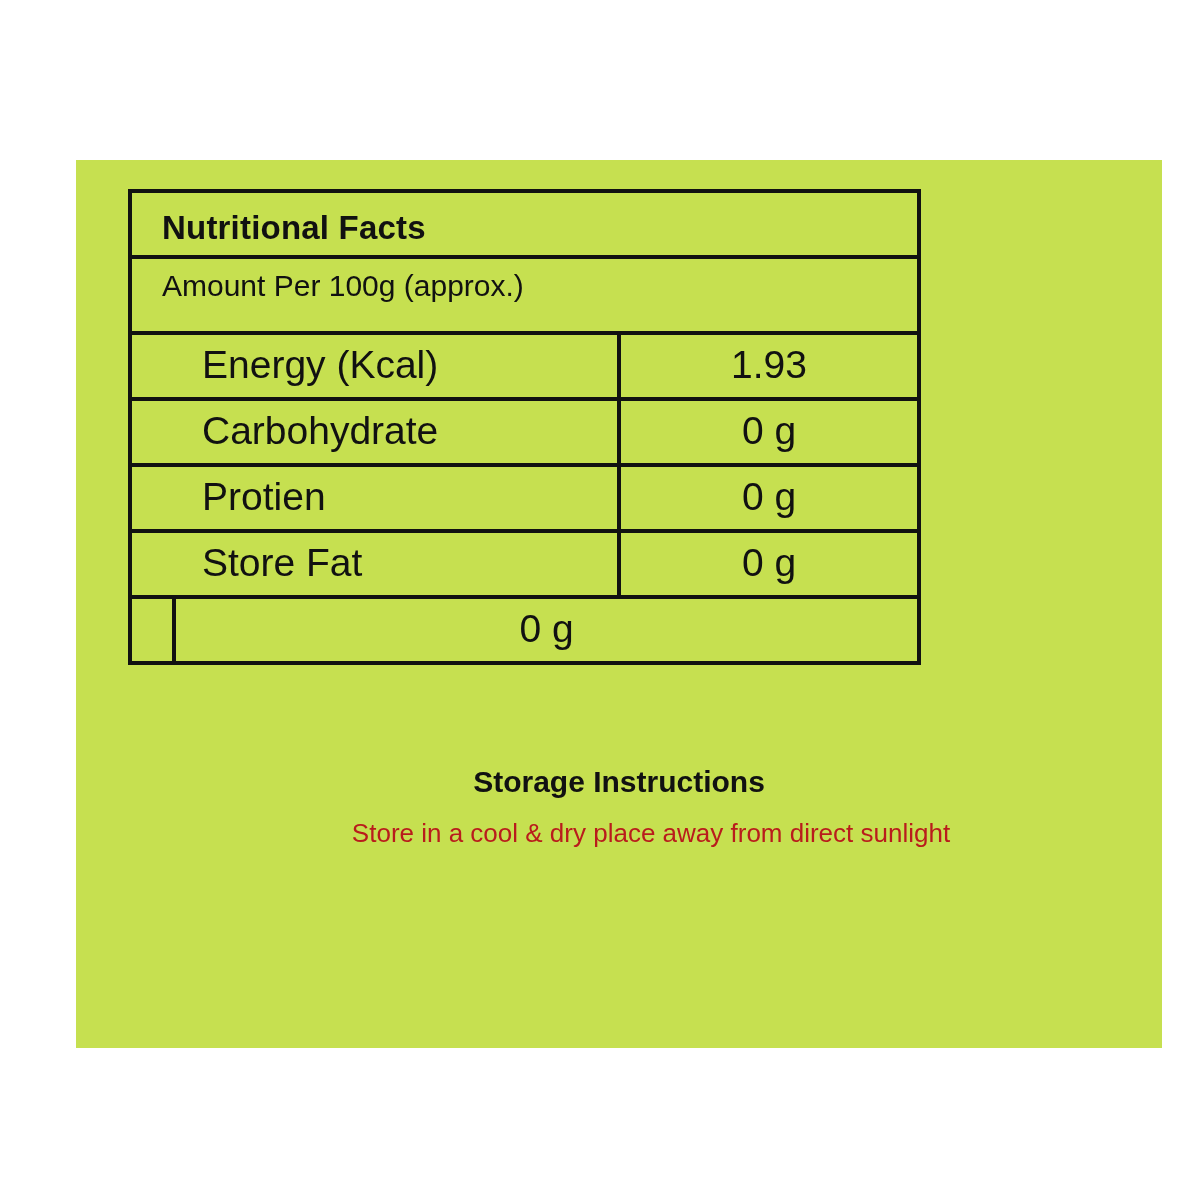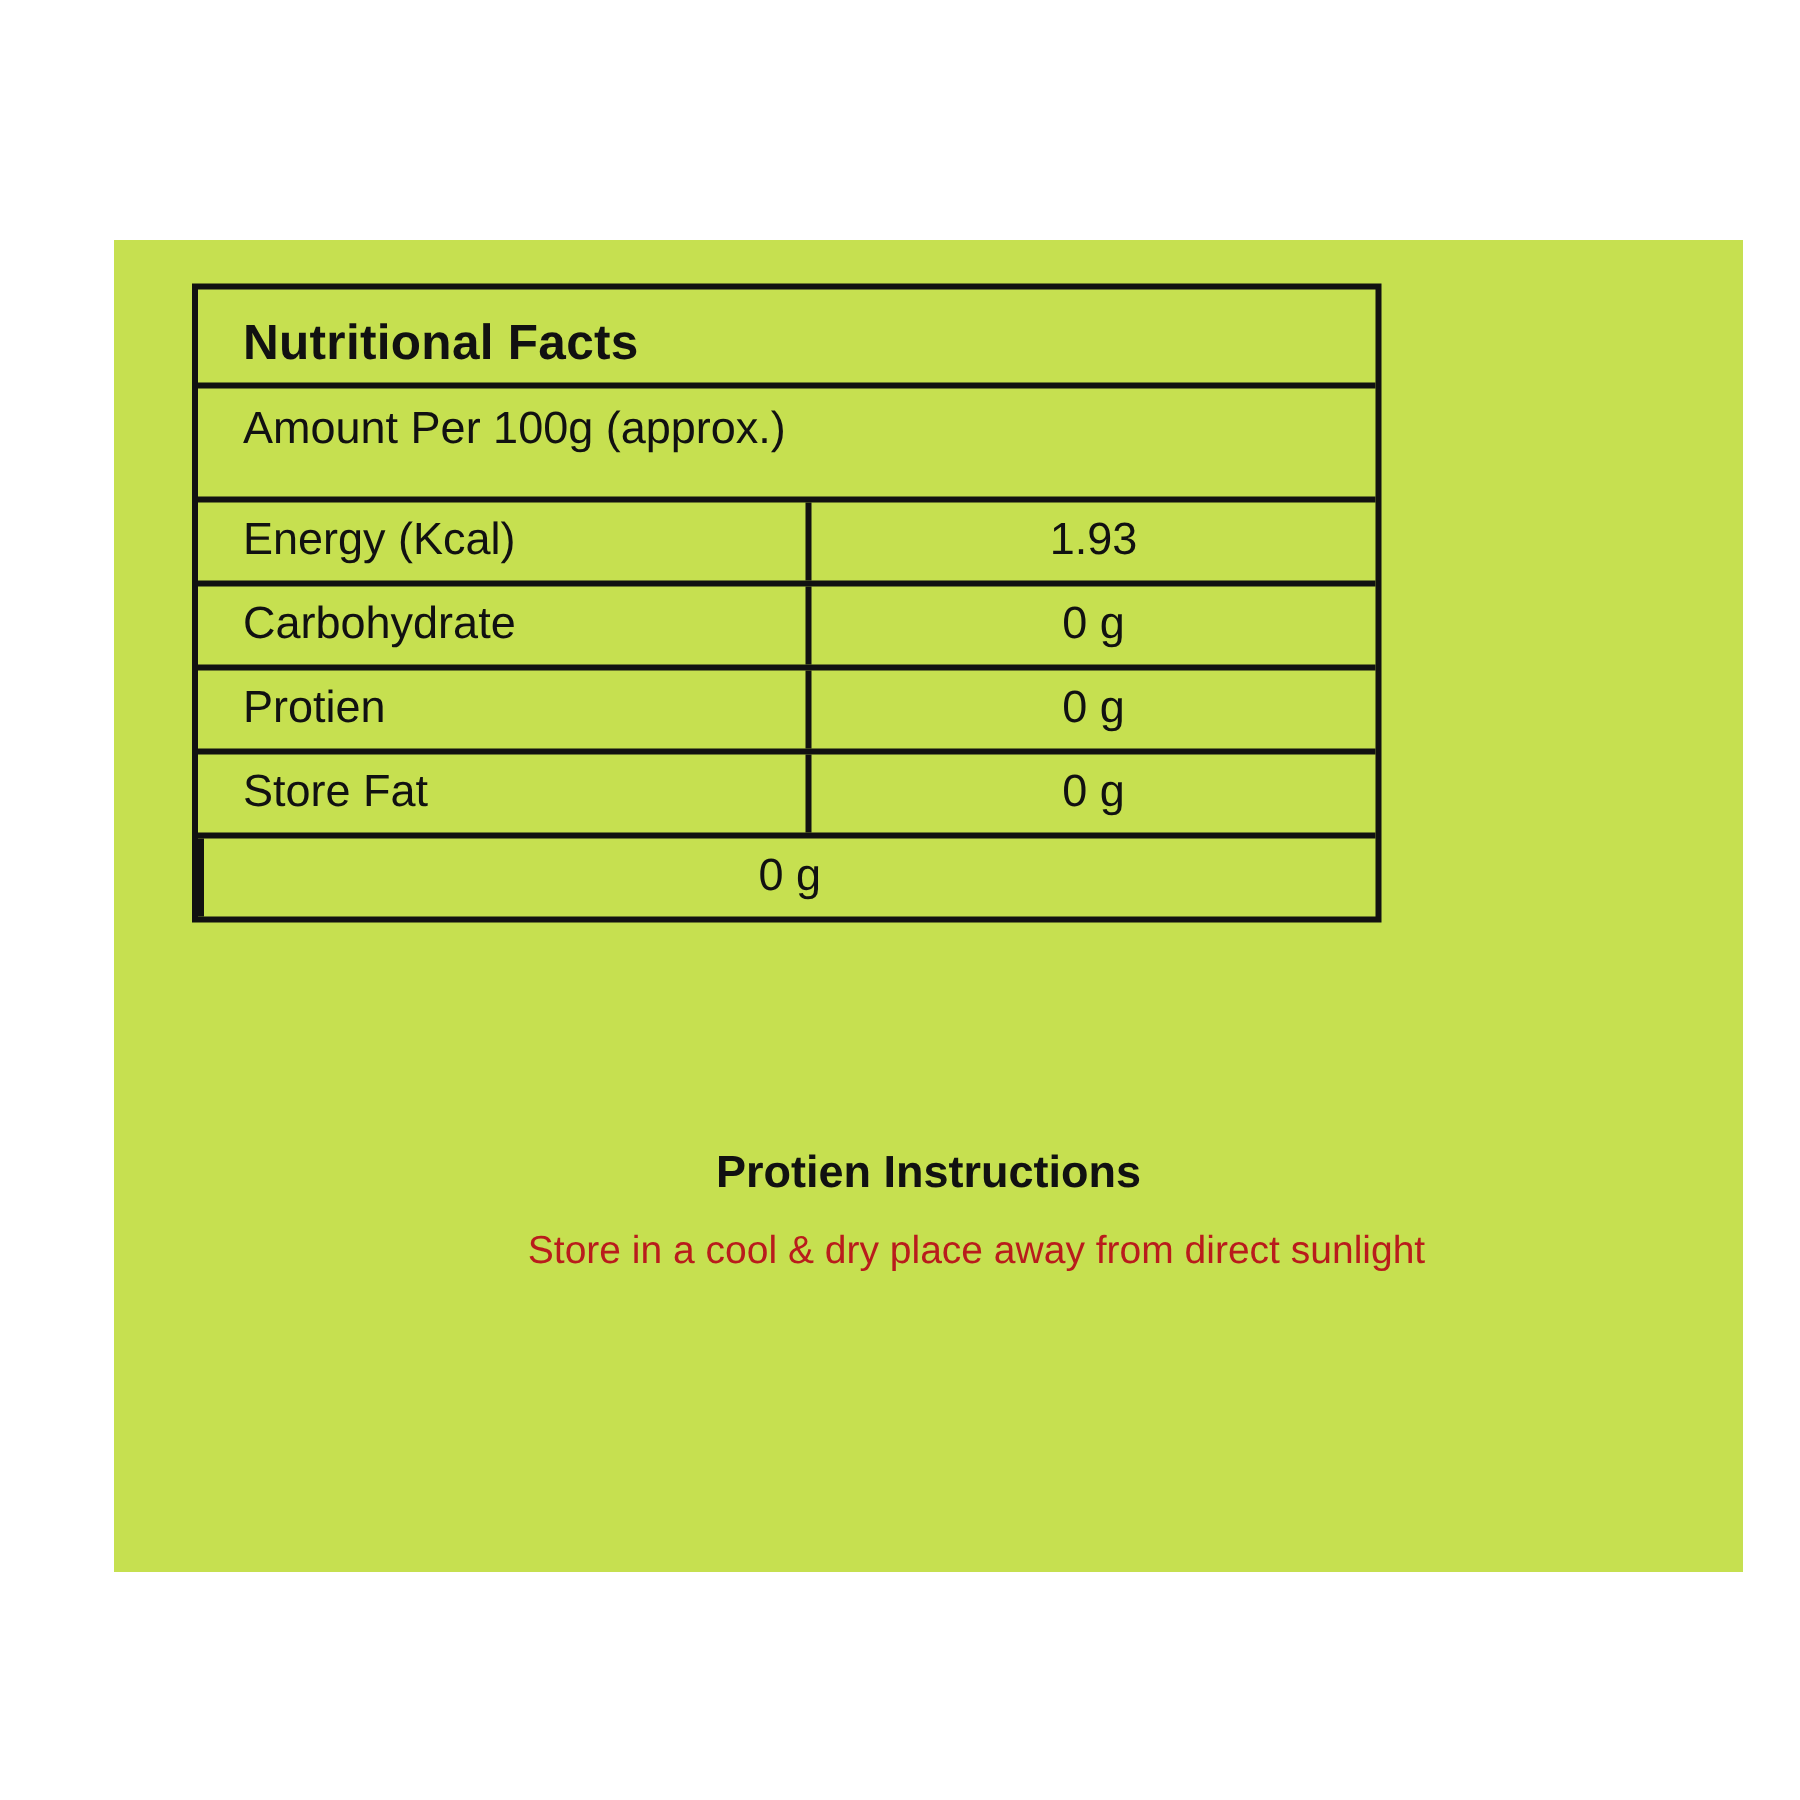--- a/index.html
+++ b/index.html
@@ -71,24 +71,25 @@
     padding-top: 16px;
   }
   .subtitle-row .cell-full {
     font-size: 30px;
     font-weight: normal;
     padding-top: 10px;
     padding-bottom: 28px;
   }
   .data-row .cell-label,
   .data-row .cell-value {
-    font-size: 30px;
+    font-size: 39px;
     font-weight: normal;
     padding-top: 8px;
     padding-bottom: 10px;
+    margin-left: 40px;
   }
   .storage-heading {
     position: absolute;
     left: 76px;
     top: 765px;
     width: 1086px;
     text-align: center;
     font-size: 30px;
     font-weight: bold;
     color: #111111;
@@ -140,16 +141,16 @@
       <div class="cell-label">Store Fat</div>
       <div class="cell-value">0 g</div>
     </div>
 
     <div class="row data-row">
       <div class="cell-value">0 g</div>
     </div>
 
   </div>
 
-  <div class="storage-heading">Protien Instructions</div>
+  <div class="storage-heading">Storage Instructions</div>
   <div class="storage-text">Store in a cool &amp; dry place away from direct sunlight</div>
 
 </div>
 
 </body></html>

